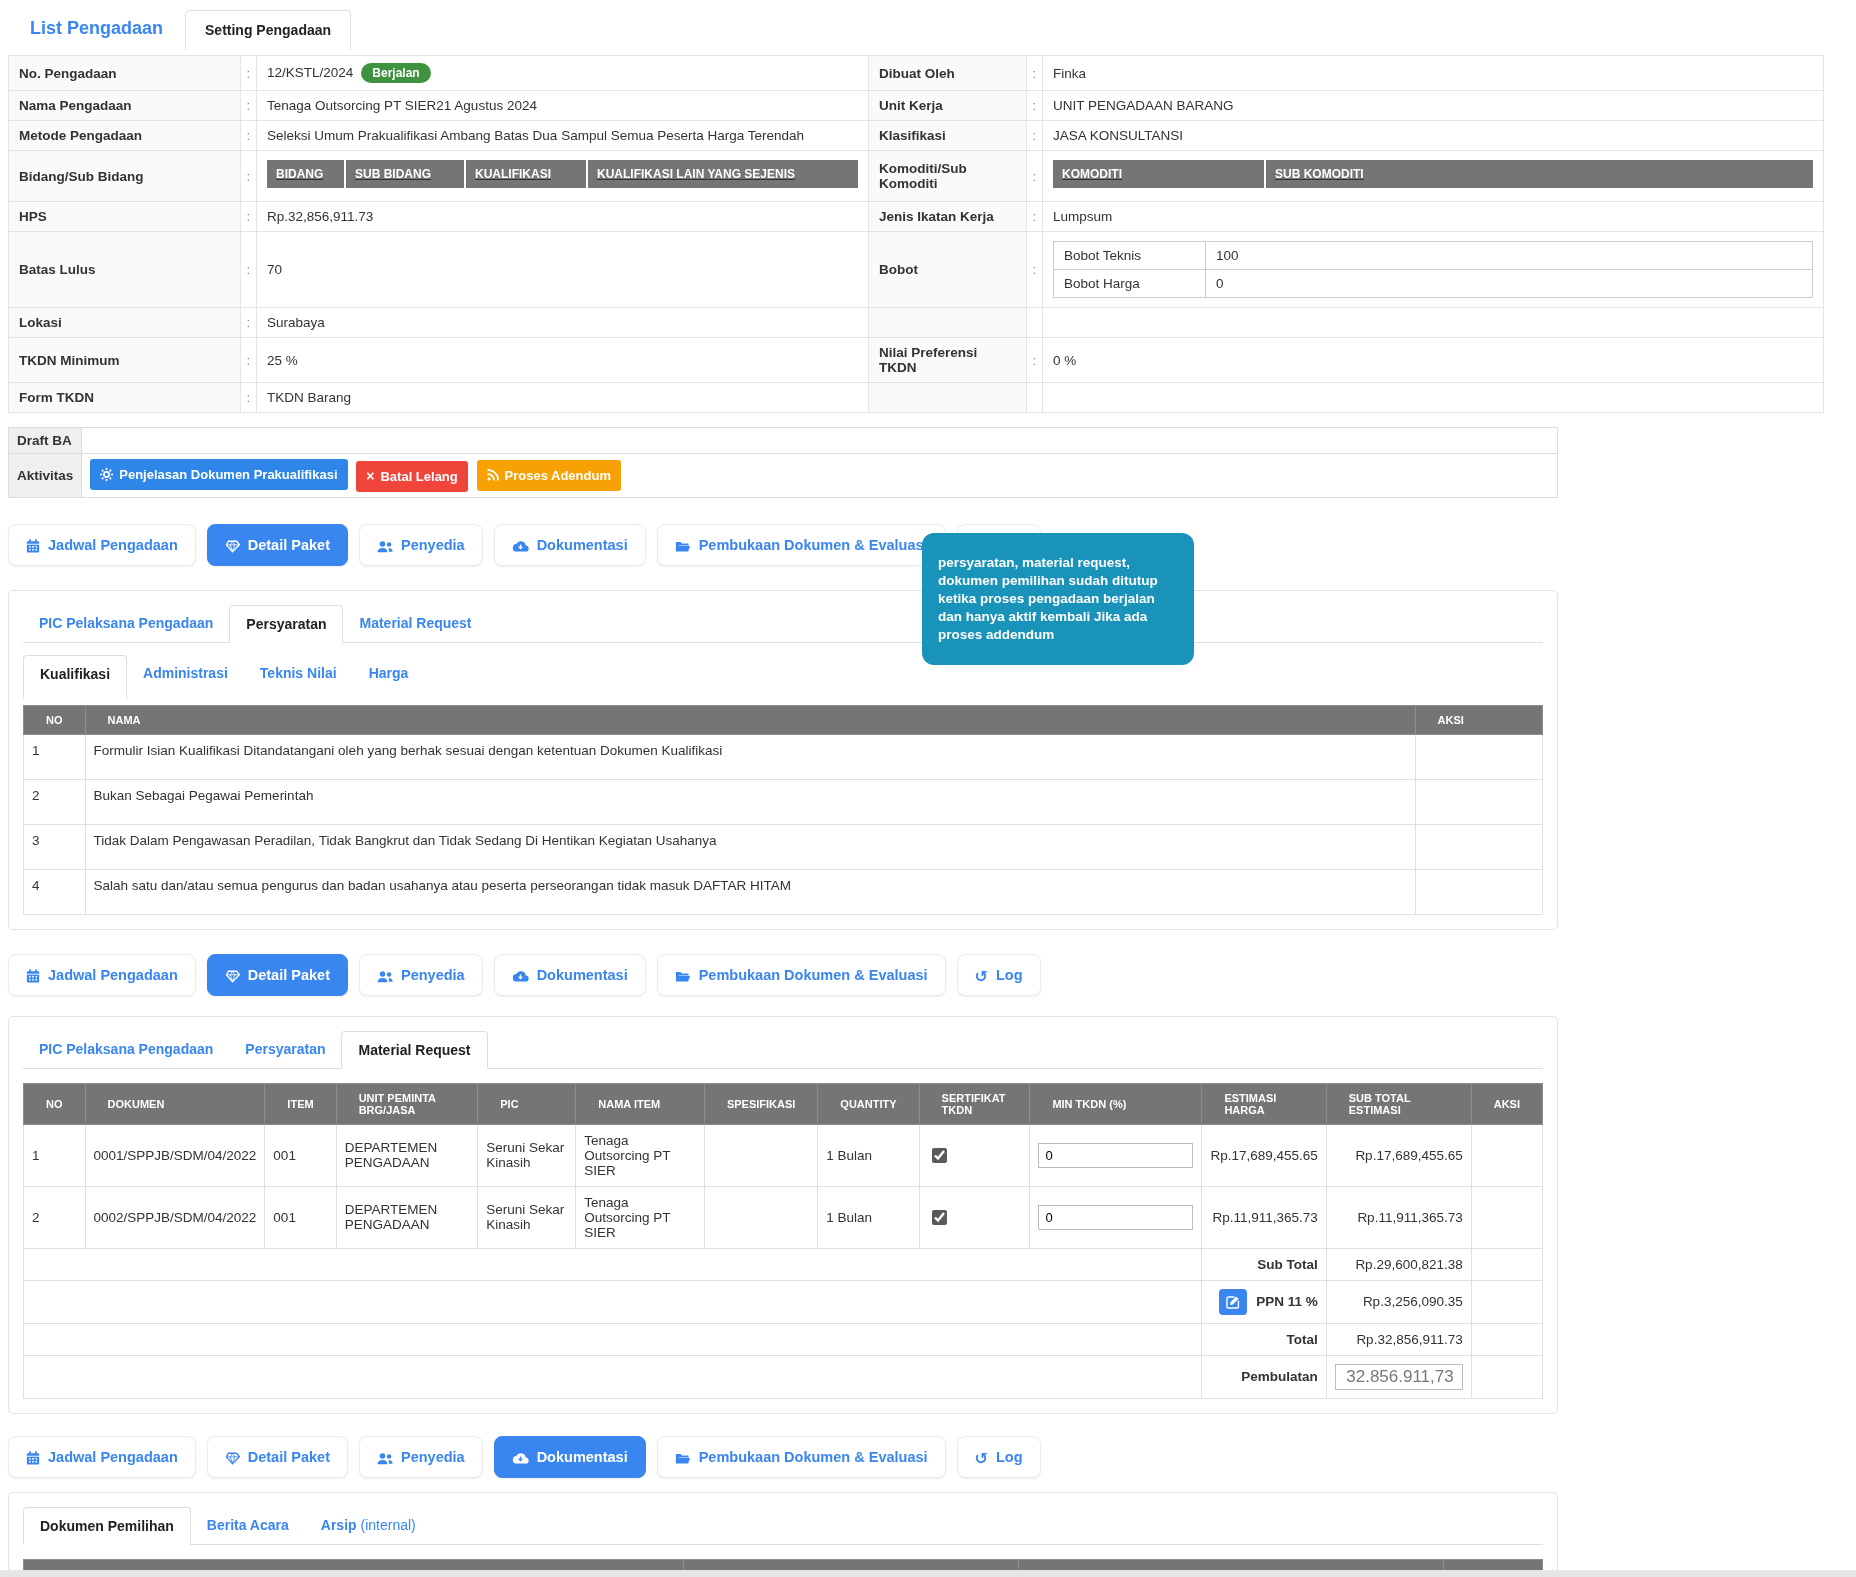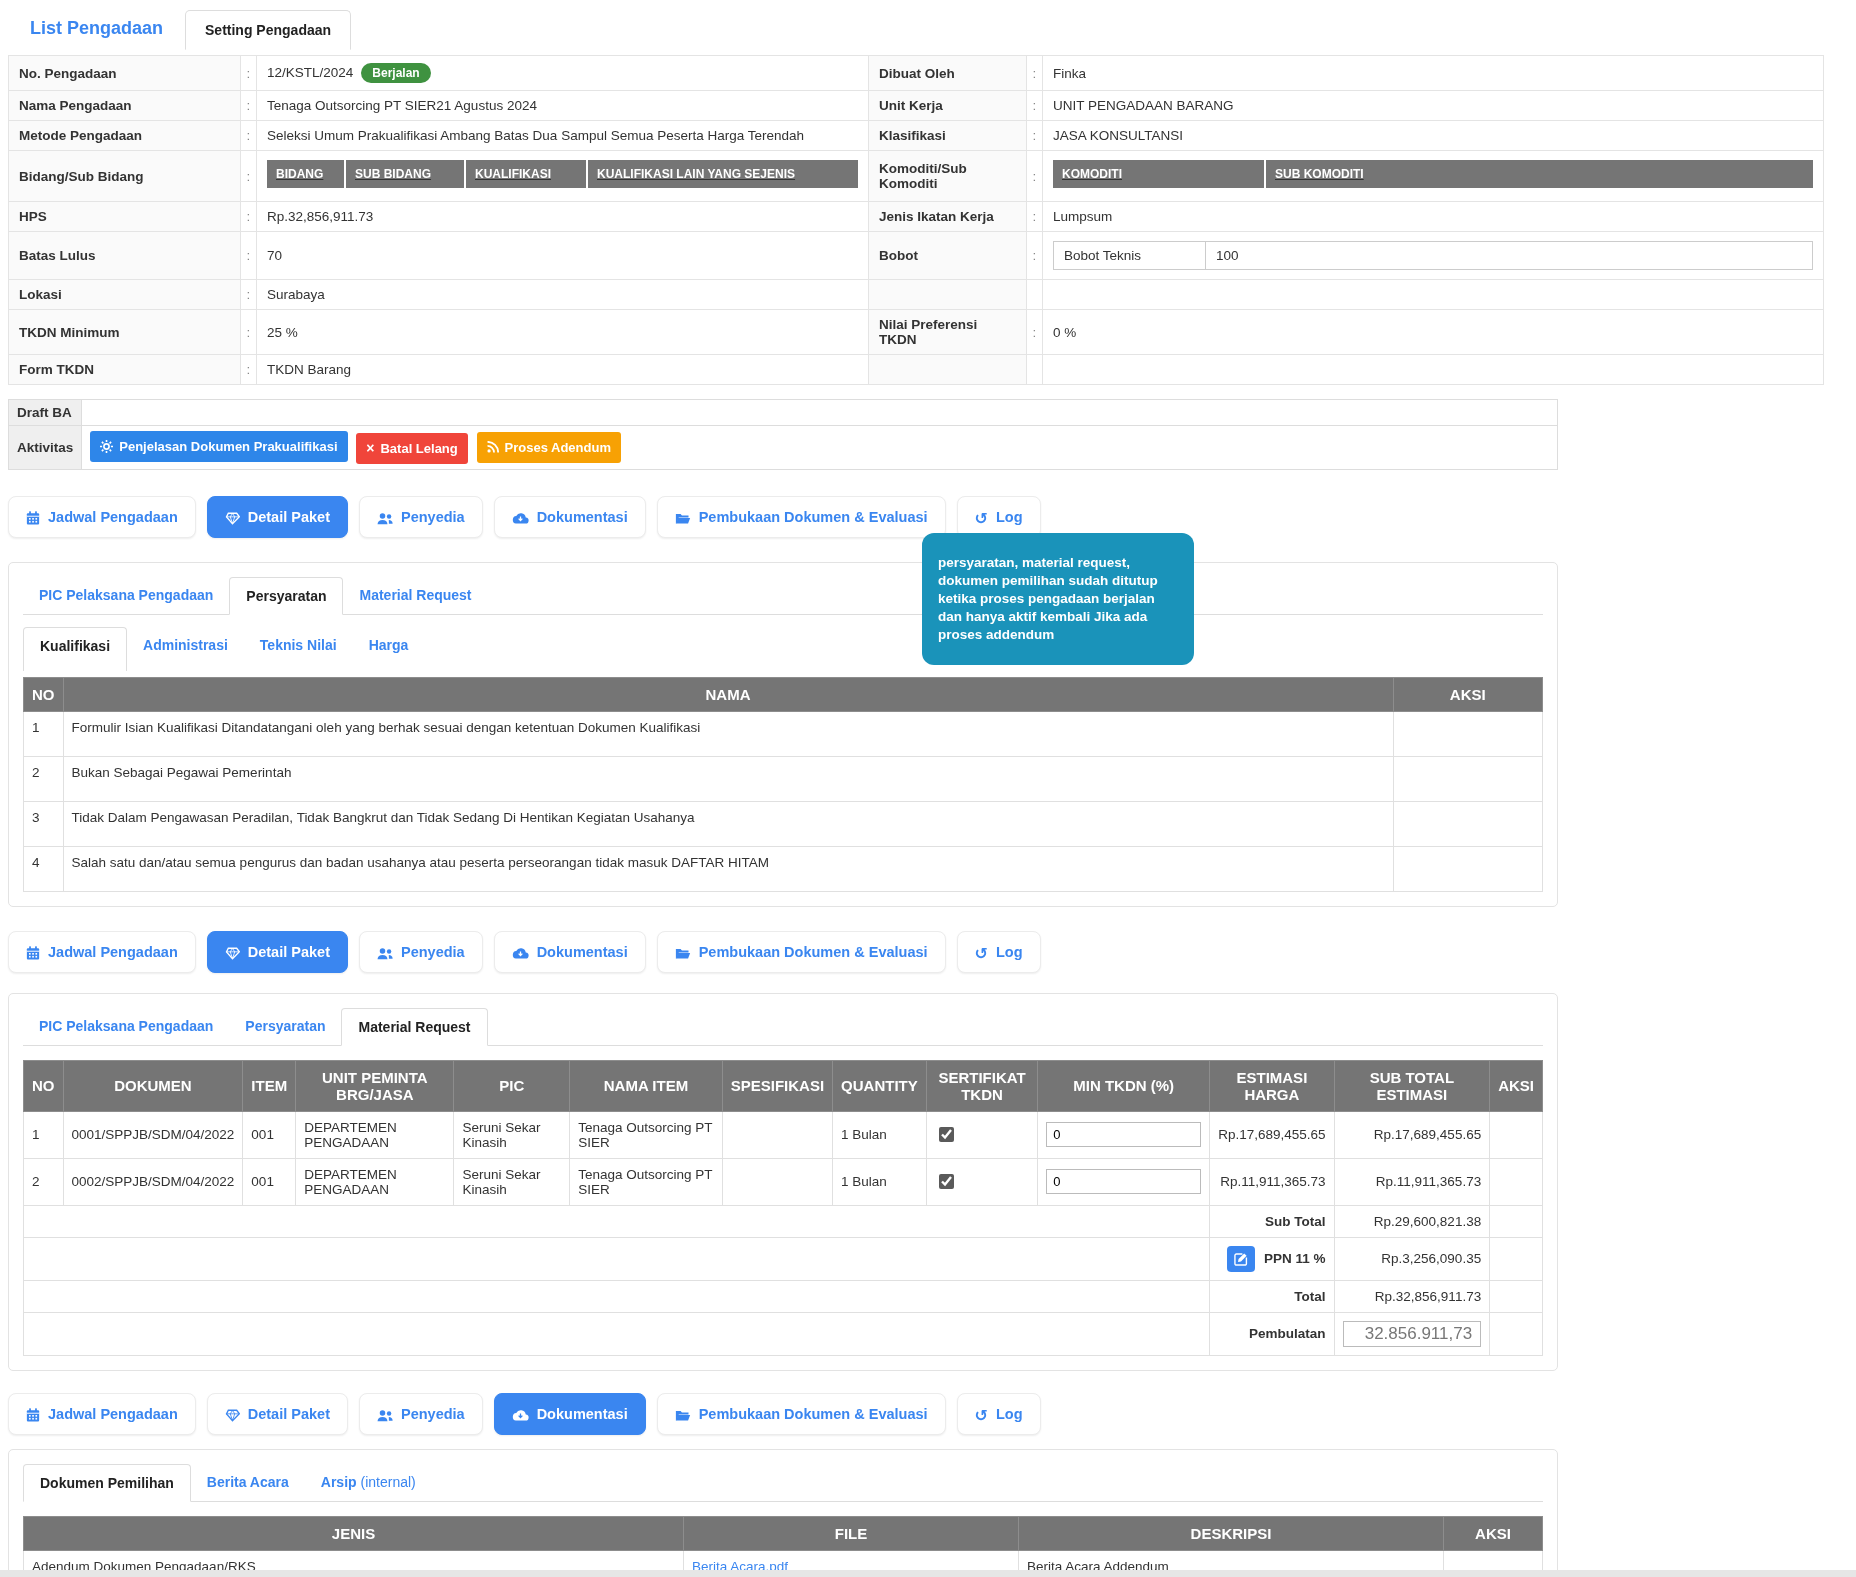--- a/index.html
+++ b/index.html
@@ -63,22 +63,22 @@
   .tabbar2{display:flex;margin-top:12px;}
   .tab{padding:10px 16px;font-weight:bold;font-size:14px;color:var(--blue);cursor:pointer;}
   .tabbar .tab.active{border:1px solid var(--border2);border-bottom:1px solid #fff;margin-bottom:-1px;
     border-radius:4px 4px 0 0;color:#222;background:#fff;}
   .tabbar2 .tab.active{border:1px solid var(--border2);border-bottom:none;border-radius:4px 4px 0 0;
     color:#222;background:#fff;padding-bottom:16px;margin-bottom:-8px;}
   .tab .note{font-weight:normal;}
 
   
   table.grid{border-collapse:collapse;width:100%;margin-top:14px;font-size:13.5px;}
-  table.grid th{background:var(--hdr);color:#fff;text-align:center;font-size:15px;font-weight:bold;
-    padding:8px 8px;border:1px solid #8d8d8d;}
+  table.grid th{background:var(--hdr);color:#fff;text-align:left;font-size:11px;font-weight:bold;
+    padding:8px 22px;border:1px solid #8d8d8d;}
   table.grid td{border:1px solid var(--border);padding:8px 8px;}
   table.grid td.vt{vertical-align:top;height:45px;}
   .tright{text-align:right;} .bold{font-weight:bold;}
   input.tkdn{width:155px;height:25px;border:1px solid #bbb;padding:2px 6px;font-size:13px;font-family:inherit;}
   input.pembulatan{width:100%;height:26px;border:1px solid #bbb;text-align:right;color:#777;
     font-size:17px;padding:3px 8px;font-family:inherit;}
   .editbtn{width:28px;height:26px;background:var(--blue);border:none;border-radius:4px;
     display:inline-flex;align-items:center;justify-content:center;cursor:pointer;vertical-align:middle;margin-right:9px;}
   .ppncell{display:flex;justify-content:flex-end;align-items:center;}
   .filelink{color:var(--blue);cursor:pointer;display:inline-flex;align-items:center;gap:5px;}
@@ -189,20 +189,24 @@
       <td>
         <table class="kv">
           <colgroup>
                 <col style="width:152px">
                 <col>
               </colgroup>
           <tbody>
                 <tr>
                   <td>Bobot Teknis</td>
                   <td>100</td>
+                </tr>
+          <tr>
+                  <td>Bobot Harga</td>
+                  <td>0</td>
                 </tr>
         </tbody>
             </table>
       </td>
     </tr>
     <tr>
       <td class="lbl">Lokasi</td>
       <td class="colon">:</td>
       <td>Surabaya</td>
       <td class="lbl"></td>

